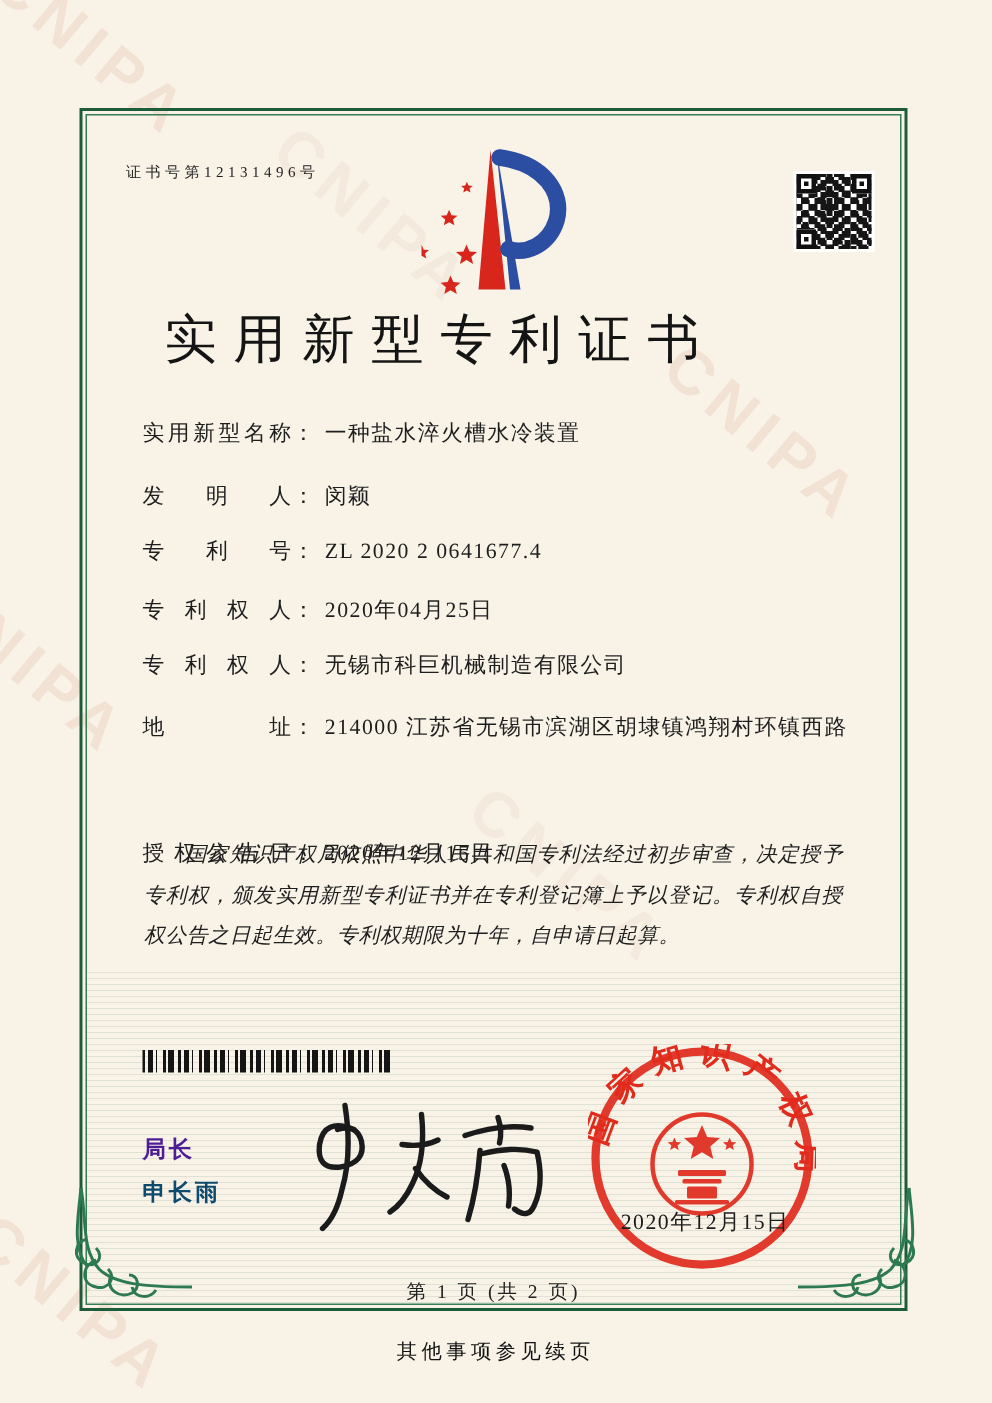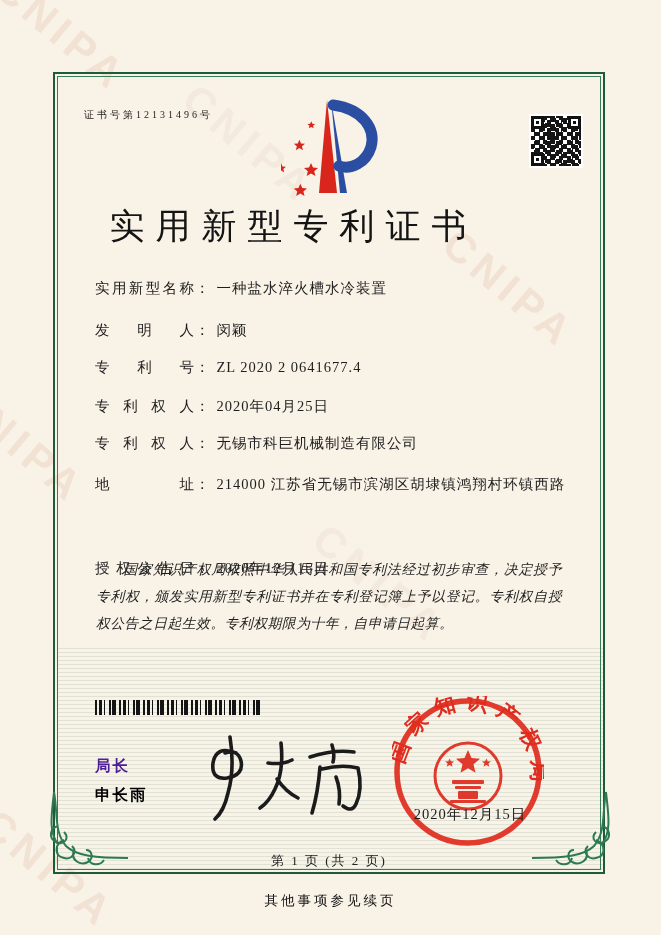--- a/index.html
+++ b/index.html
@@ -81,21 +81,21 @@
 
   .barcode{
     left:95px;top:700px;width:167px;height:15px;
     background:
       repeating-linear-gradient(90deg,#141414 0 2px,transparent 2px 4px,
         #141414 4px 7px,transparent 7px 9px,#141414 9px 10px,transparent 10px 14px,
         #141414 14px 16px,transparent 16px 17px,#141414 17px 21px,transparent 21px 24px);
   }
 
   .director-title{left:95px;top:756px;font-size:15.5px;font-weight:bold;color:#4c1d95;letter-spacing:2px;}
-  .director-name{left:95px;top:785px;font-size:15.5px;font-weight:bold;color:#000000;letter-spacing:2px;}
+  .director-name{left:95px;top:785px;font-size:15.5px;font-weight:bold;color:#0c4a6e;letter-spacing:2px;}
 
   .signature{left:198px;top:733px;width:170px;height:88px;}
 
   .seal{left:392px;top:696px;width:152px;height:152px;}
   .seal-date{
     left:402px;top:805px;width:136px;text-align:center;
     font-size:14.5px;color:#1c1c1c;letter-spacing:1px;
   }
 
   .page-info{left:53px;top:852px;width:552px;text-align:center;font-size:13px;letter-spacing:2px;color:#222;}

